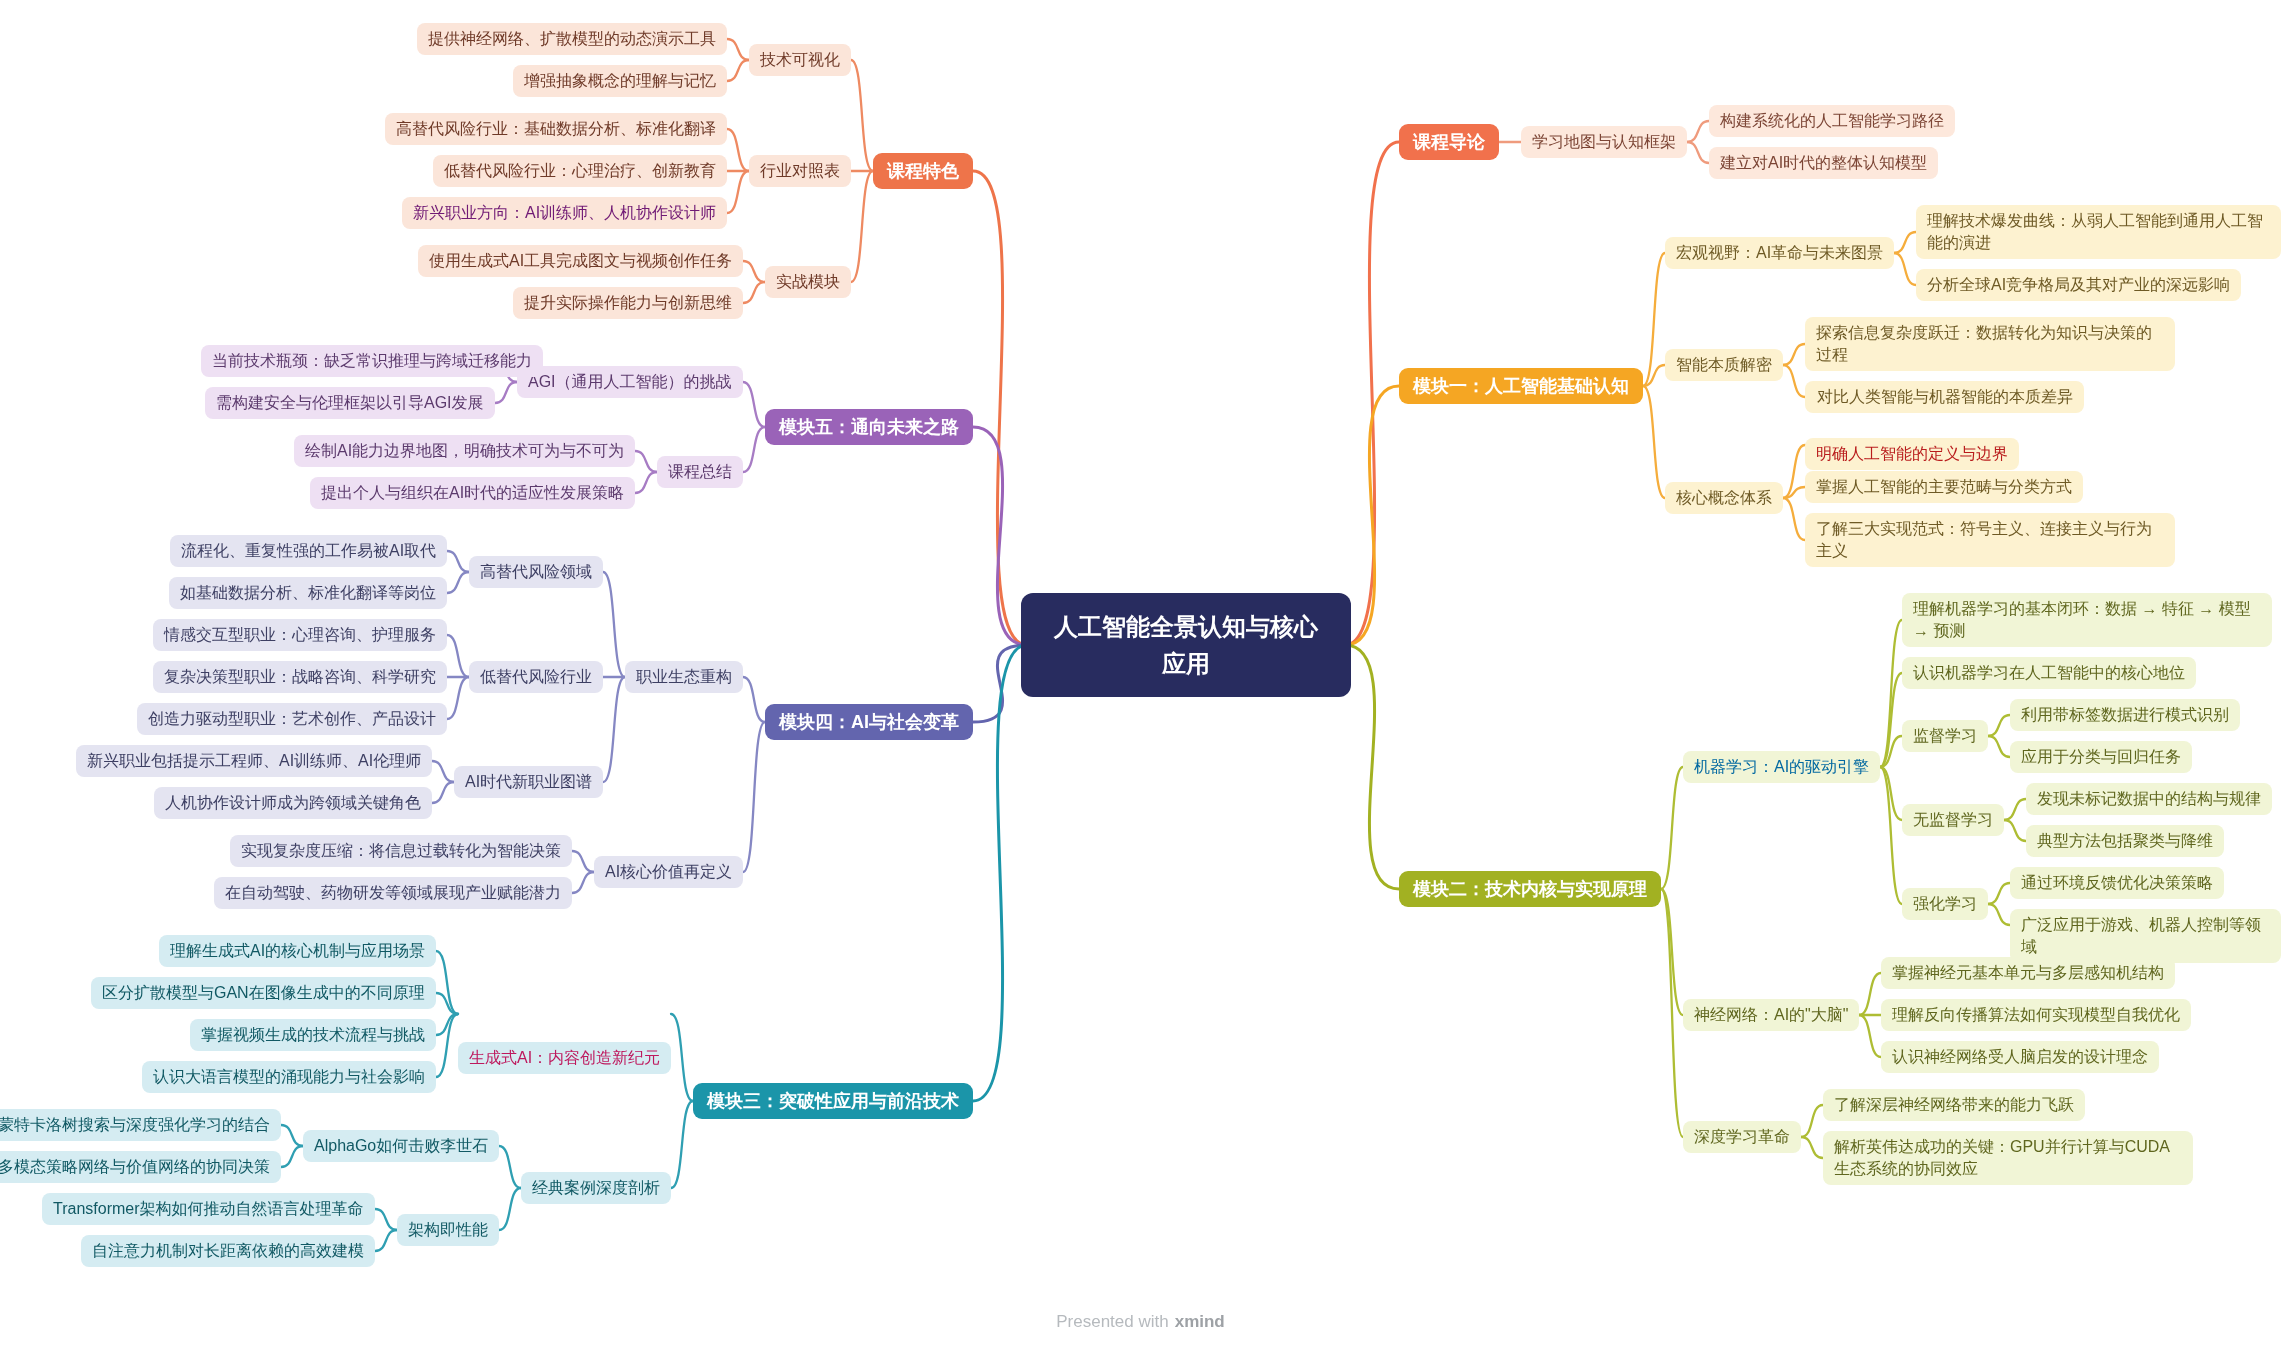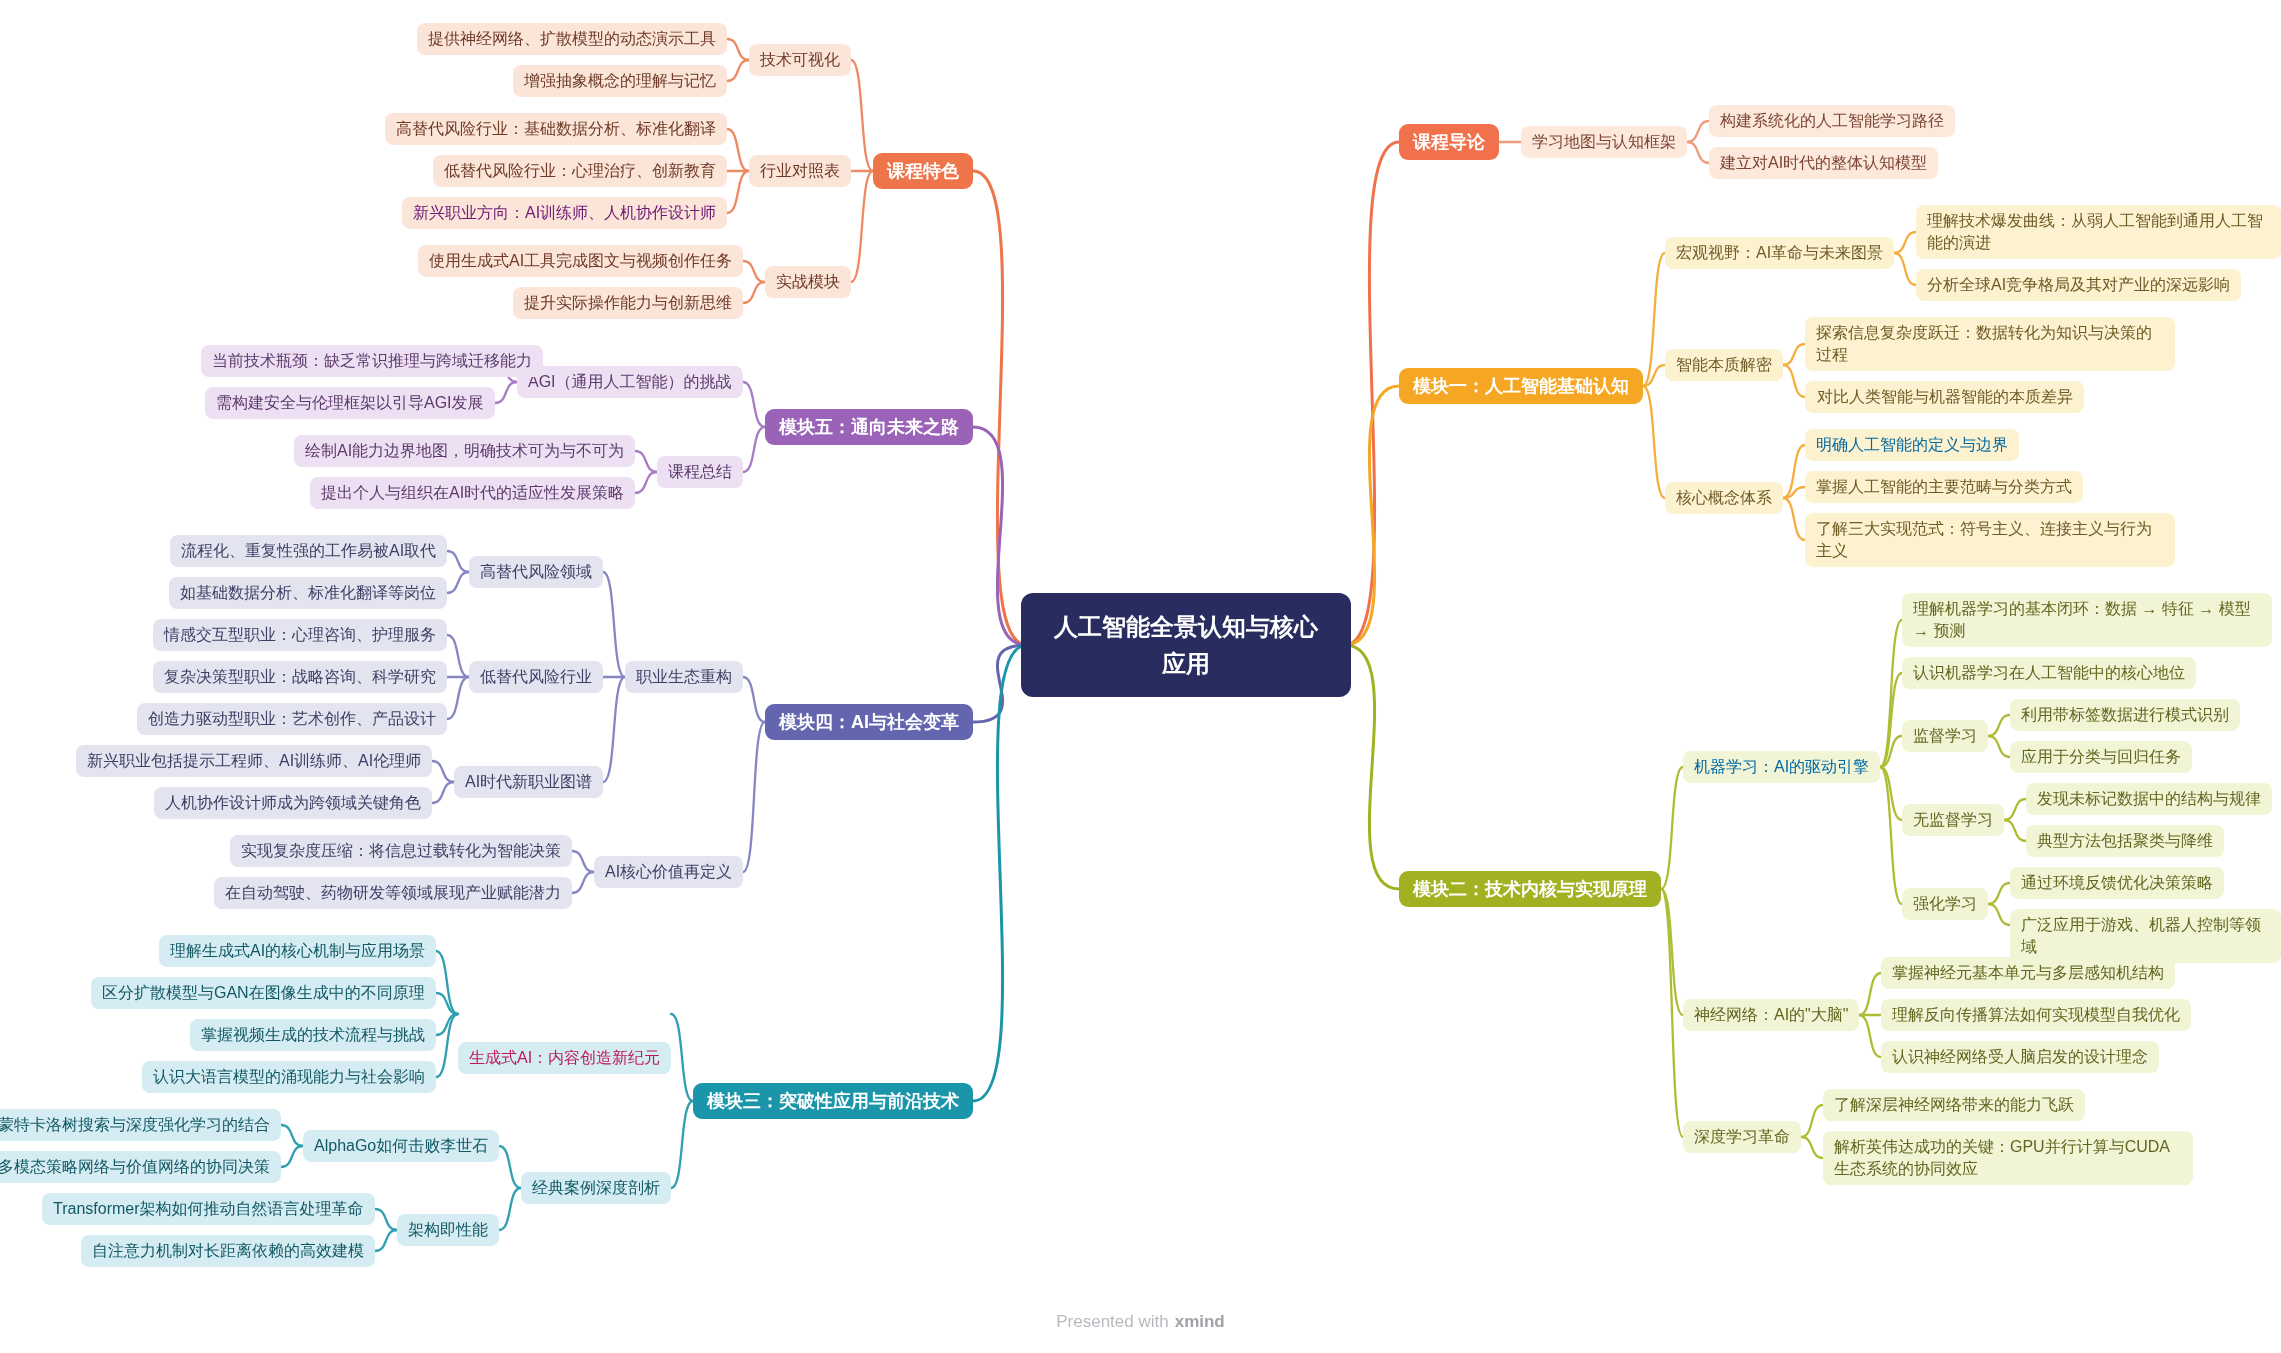--- a/index.html
+++ b/index.html
@@ -166,21 +166,21 @@
     <div class="node d2" style="background: rgb(253, 232, 220); color: rgb(124, 69, 53); left: 1709px; top: 105px;">构建系统化的人工智能学习路径</div>
     <div class="node d2" style="background: rgb(253, 232, 220); color: rgb(124, 69, 53); left: 1709px; top: 147px;">建立对AI时代的整体认知模型</div>
     <div class="node d1" style="background: rgb(245, 166, 35); left: 1399px; top: 368px;">模块一：人工智能基础认知</div>
     <div class="node d2" style="background: rgb(253, 242, 208); color: rgb(110, 90, 37); left: 1665px; top: 237px;">宏观视野：AI革命与未来图景</div>
     <div class="node d2" style="background: rgb(253, 242, 208); color: rgb(110, 90, 37); left: 1916px; top: 205px;">理解技术爆发曲线：从弱人工智能到通用人工智能的演进</div>
     <div class="node d2" style="background: rgb(253, 242, 208); color: rgb(110, 90, 37); left: 1916px; top: 269px;">分析全球AI竞争格局及其对产业的深远影响</div>
     <div class="node d2" style="background: rgb(253, 242, 208); color: rgb(110, 90, 37); left: 1665px; top: 349px;">智能本质解密</div>
     <div class="node d2" style="background: rgb(253, 242, 208); color: rgb(110, 90, 37); left: 1805px; top: 317px;">探索信息复杂度跃迁：数据转化为知识与决策的过程</div>
     <div class="node d2" style="background: rgb(253, 242, 208); color: rgb(110, 90, 37); left: 1805px; top: 381px; padding-left: 12px;">对比人类智能与机器智能的本质差异</div>
     <div class="node d2" style="background: rgb(253, 242, 208); color: rgb(110, 90, 37); left: 1665px; top: 482px;">核心概念体系</div>
-    <div class="node d2" style="background: rgb(253, 242, 208); color: #0369a1; left: 1805px; top: 429px;">明确人工智能的定义与边界</div>
+    <div class="node d2" style="background: rgb(253, 242, 208); color: #b91c1c; left: 1805px; top: 438px;">明确人工智能的定义与边界</div>
     <div class="node d2" style="background: rgb(253, 242, 208); color: rgb(110, 90, 37); left: 1805px; top: 471px;">掌握人工智能的主要范畴与分类方式</div>
     <div class="node d2" style="background: rgb(253, 242, 208); color: rgb(110, 90, 37); left: 1805px; top: 513px;">了解三大实现范式：符号主义、连接主义与行为主义</div>
     <div class="node d1" style="background: rgb(162, 177, 34); left: 1399px; top: 871px;">模块二：技术内核与实现原理</div>
     <div class="node d2" style="background: rgb(241, 245, 214); color: #0369a1; left: 1683px; top: 751px;">机器学习：AI的驱动引擎</div>
     <div class="node d2" style="background: rgb(241, 245, 214); color: rgb(95, 102, 30); left: 1902px; top: 593px;">理解机器学习的基本闭环：数据 → 特征 → 模型 → 预测</div>
     <div class="node d2" style="background: rgb(241, 245, 214); color: rgb(95, 102, 30); left: 1902px; top: 657px;">认识机器学习在人工智能中的核心地位</div>
     <div class="node d2" style="background: rgb(241, 245, 214); color: rgb(95, 102, 30); left: 1902px; top: 720px;">监督学习</div>
     <div class="node d2" style="background: rgb(241, 245, 214); color: rgb(95, 102, 30); left: 2010px; top: 699px;">利用带标签数据进行模式识别</div>
     <div class="node d2" style="background: rgb(241, 245, 214); color: rgb(95, 102, 30); left: 2010px; top: 741px;">应用于分类与回归任务</div>
     <div class="node d2" style="background: rgb(241, 245, 214); color: rgb(95, 102, 30); left: 1902px; top: 804px;">无监督学习</div>

